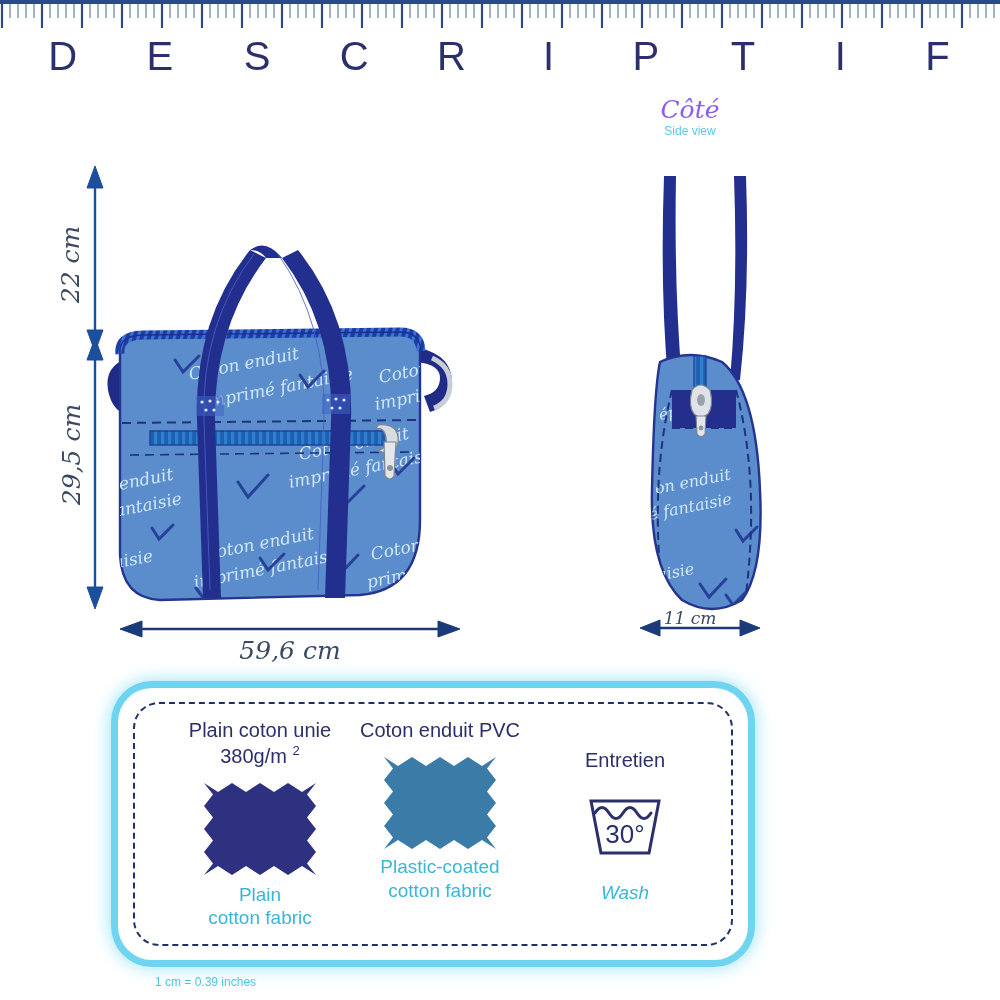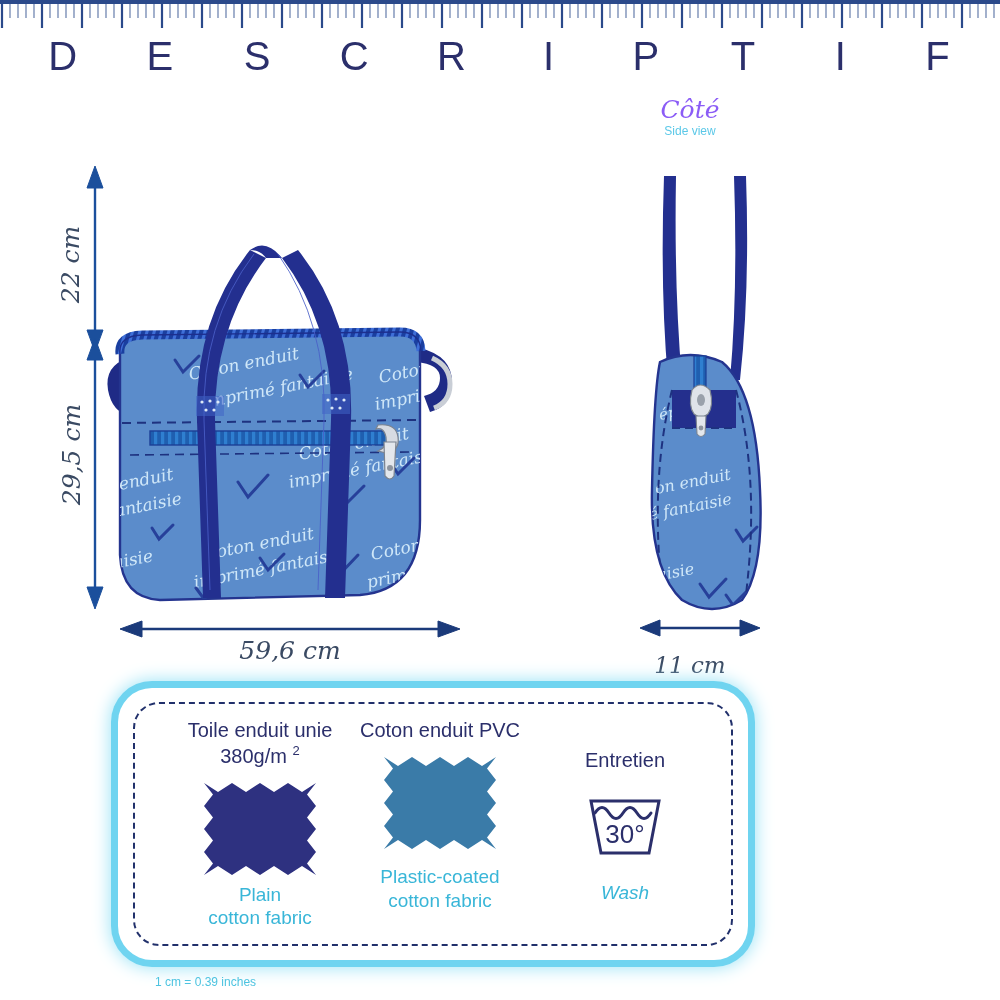--- a/index.html
+++ b/index.html
@@ -16,21 +16,21 @@
   .sideview-label{left:600px;top:96px;width:180px;text-align:center;}
   .sv-fr{font-family:"DejaVu Serif",serif;font-style:italic;font-size:25px;
          color:#8b5cf6;line-height:1.1;}
   .sv-en{font-size:12px;color:#5bc8e8;line-height:1.3;}
   .dimlabel{color:#3a4a63;font-family:"DejaVu Serif",serif;font-style:italic;}
   #lbl22{left:30px;top:250px;width:80px;text-align:center;
          transform:rotate(-90deg);font-size:25px;}
   #lbl295{left:16px;top:440px;width:110px;text-align:center;
           transform:rotate(-90deg);font-size:25px;}
   #lbl395{left:190px;top:636px;width:200px;text-align:center;font-size:25px;}
-  #lbl11{left:630px;top:652px;width:120px;text-align:center;font-size:23px;}
+  #lbl11{left:630px;top:608px;width:120px;text-align:center;font-size:17px;}
   #legendglow{left:118px;top:688px;width:630px;height:272px;
       border-radius:34px;
       box-shadow:0 0 0 7px #6fd4f0, 0 0 17px 8px #9fe4f6;
       background:#ffffff;}
   #legendbox{left:133px;top:702px;width:600px;height:244px;
       border:2px dashed #21306b;border-radius:26px;background:#fff;
       box-sizing:border-box;}
   .lg-col{position:absolute;top:14px;text-align:center;}
   .lg-fr{color:#2b2f6b;font-size:20px;line-height:1.25;}
   .lg-en{color:#39b6d8;font-size:19px;line-height:1.25;}
@@ -365,21 +365,21 @@
 <div class="abs dimlabel" id="lbl22">22 cm</div>
 <div class="abs dimlabel" id="lbl295">29,5 cm</div>
 <div class="abs dimlabel" id="lbl395">59,6 cm</div>
 <div class="abs dimlabel" id="lbl11">11 cm</div>
 
 <div class="abs" id="legendglow"></div>
 <div class="abs" id="legendbox">
 
   <div class="lg-col" style="left:30px;width:190px;">
     <div class="lg-fr">
-      <div>Toile enduit  unie</div>
+      <div>Plain coton  unie</div>
       <div><span>380g/m</span>
         <sup style="font-size:13px;">2</sup></div>
     </div>
     <div class="swatchwrap">
       <svg width="116" height="96" viewBox="0 0 116 96">
         <polygon id="sw0" fill="#2e3180" points="0.0,0.0 14.0,9.0 28.0,0.0 42.0,9.0 56.0,0.0 70.0,9.0 84.0,0.0 98.0,9.0 112.0,0.0 103.0,11.5 112.0,23.0 103.0,34.5 112.0,46.0 103.0,57.5 112.0,69.0 103.0,80.5 112.0,92.0 98.0,83.0 84.0,92.0 70.0,83.0 56.0,92.0 42.0,83.0 28.0,92.0 14.0,83.0 0.0,92.0 9.0,80.5 0.0,69.0 9.0,57.5 0.0,46.0 9.0,34.5 0.0,23.0 9.0,11.5" transform="translate(2,2)"></polygon>
       </svg>
     </div>
     <div class="lg-en" style="margin-top:2px;">
       <div>Plain</div>
@@ -389,21 +389,21 @@
 
   <div class="lg-col" style="left:205px;width:200px;">
     <div class="lg-fr">
       <div>Coton enduit PVC</div>
     </div>
     <div class="swatchwrap">
       <svg width="116" height="96" viewBox="0 0 116 96">
         <polygon id="sw1" fill="#3a7ba8" points="0.0,0.0 14.0,9.0 28.0,0.0 42.0,9.0 56.0,0.0 70.0,9.0 84.0,0.0 98.0,9.0 112.0,0.0 103.0,11.5 112.0,23.0 103.0,34.5 112.0,46.0 103.0,57.5 112.0,69.0 103.0,80.5 112.0,92.0 98.0,83.0 84.0,92.0 70.0,83.0 56.0,92.0 42.0,83.0 28.0,92.0 14.0,83.0 0.0,92.0 9.0,80.5 0.0,69.0 9.0,57.5 0.0,46.0 9.0,34.5 0.0,23.0 9.0,11.5" transform="translate(2,2)"></polygon>
       </svg>
     </div>
-    <div class="lg-en" style="margin-top:10px;">
+    <div class="lg-en" style="">
       <div>Plastic-coated</div>
       <div>cotton fabric</div>
     </div>
   </div>
 
   <div class="lg-col" style="left:400px;width:180px;top:44px;">
     <div class="lg-fr">Entretien</div>
     <div class="swatchwrap" style="margin-top:16px;">
       <svg width="96" height="74" viewBox="0 0 96 74">
         <path d="M14 12 L82 12 L72 64 L24 64 Z" fill="none" stroke="#2b2f6b" stroke-width="3"></path>

